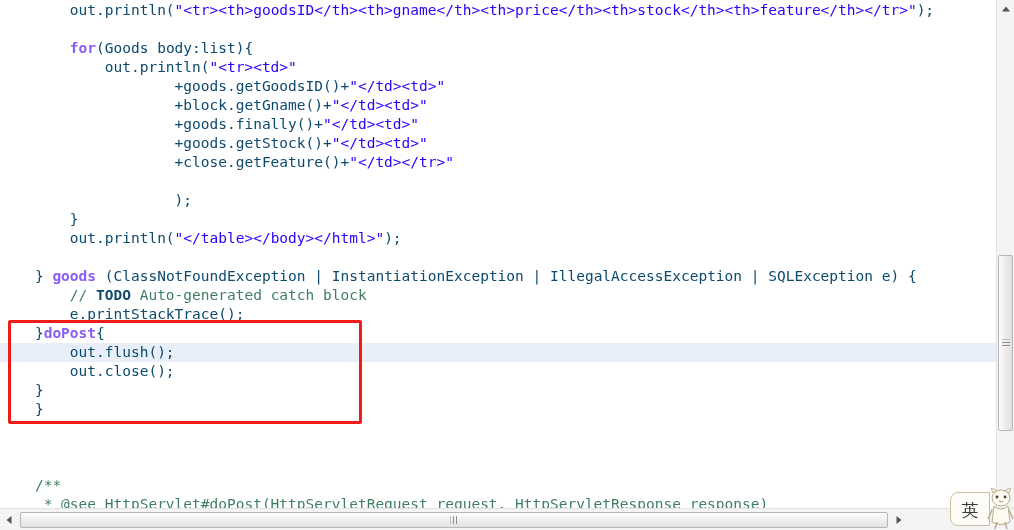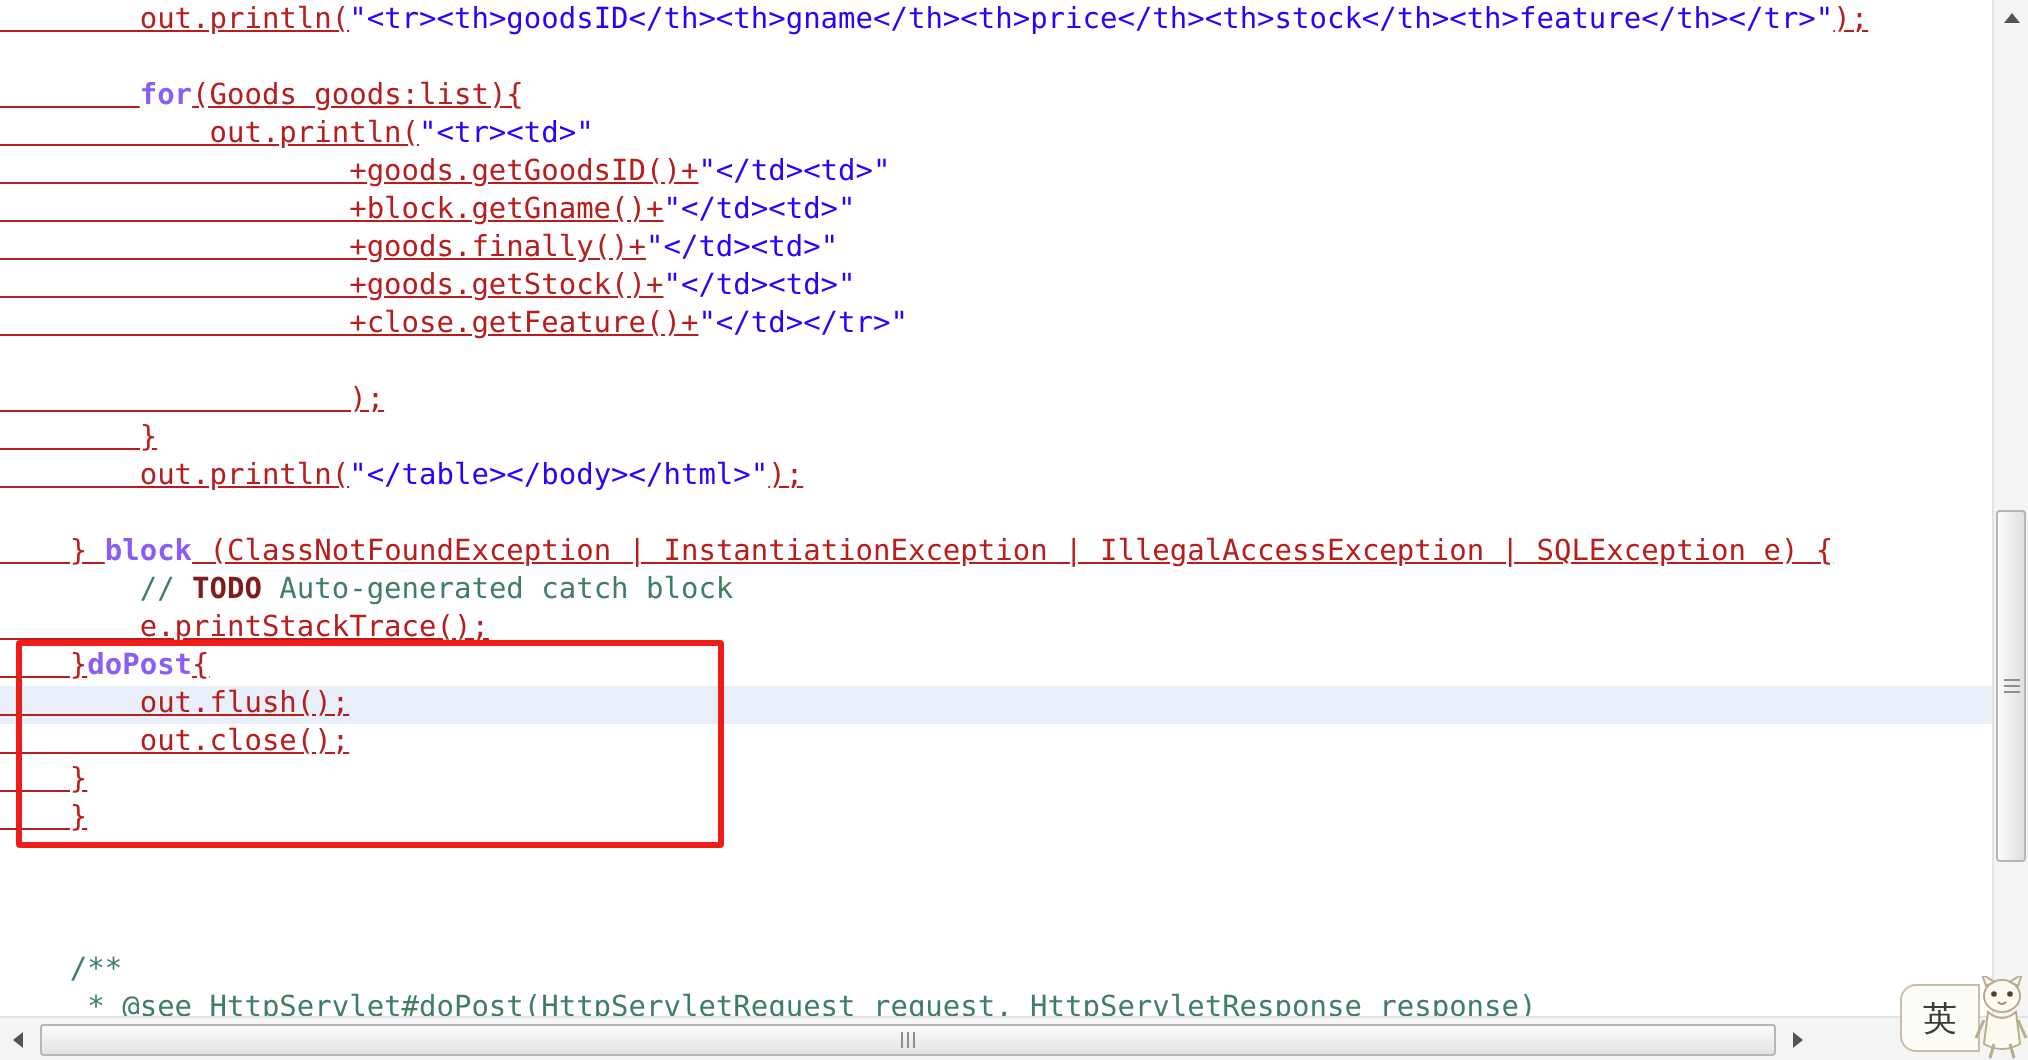--- a/index.html
+++ b/index.html
@@ -59,22 +59,22 @@
   .ln-text {
     position: relative;
     z-index: 2;
     display: inline-block;
   }
 
   
   .kw   { color: #8b5cf6; font-weight: bold; }
   .str  { color: #2a00ff; }
   .cmt  { color: #3f7f5f; }
-  .todo { color: #7f1d1d; font-weight: bold; }
-  .pl   { color: #b91c1c; text-decoration: underline; }
+  .todo { color: #0c4a6e; font-weight: bold; }
+  .pl   { color: #0c4a6e; }
 
   
   #redbox {
     position: absolute;
     left: 8px;
     top: 320px;
     width: 354px;
     height: 104px;
     border: 3px solid #ee1c18;
     border-radius: 2px;
@@ -240,33 +240,33 @@
 </style>
 </head>
 <body>
 
 <div id="app">
 
   <div id="editor">
     <div id="code-layer">
         <div class="line"><span class="ln-text"><span class="pl">        out.println(</span><span class="str">"&lt;tr&gt;&lt;th&gt;goodsID&lt;/th&gt;&lt;th&gt;gname&lt;/th&gt;&lt;th&gt;price&lt;/th&gt;&lt;th&gt;stock&lt;/th&gt;&lt;th&gt;feature&lt;/th&gt;&lt;/tr&gt;"</span><span class="pl">);</span></span></div>
         <div class="line"><span class="ln-text"><span class="pl"></span></span></div>
-        <div class="line"><span class="ln-text"><span class="pl">        </span><span class="kw">for</span><span class="pl">(Goods goods:list){</span></span></div>
+        <div class="line"><span class="ln-text"><span class="pl">        </span><span class="kw">for</span><span class="pl">(Goods body:list){</span></span></div>
         <div class="line"><span class="ln-text"><span class="pl">            out.println(</span><span class="str">"&lt;tr&gt;&lt;td&gt;"</span></span></div>
         <div class="line"><span class="ln-text"><span class="pl">                    +goods.getGoodsID()+</span><span class="str">"&lt;/td&gt;&lt;td&gt;"</span></span></div>
         <div class="line"><span class="ln-text"><span class="pl">                    +block.getGname()+</span><span class="str">"&lt;/td&gt;&lt;td&gt;"</span></span></div>
         <div class="line"><span class="ln-text"><span class="pl">                    +goods.finally()+</span><span class="str">"&lt;/td&gt;&lt;td&gt;"</span></span></div>
         <div class="line"><span class="ln-text"><span class="pl">                    +goods.getStock()+</span><span class="str">"&lt;/td&gt;&lt;td&gt;"</span></span></div>
         <div class="line"><span class="ln-text"><span class="pl">                    +close.getFeature()+</span><span class="str">"&lt;/td&gt;&lt;/tr&gt;"</span></span></div>
         <div class="line"><span class="ln-text"><span class="pl"></span></span></div>
         <div class="line"><span class="ln-text"><span class="pl">                    );</span></span></div>
         <div class="line"><span class="ln-text"><span class="pl">        }</span></span></div>
         <div class="line"><span class="ln-text"><span class="pl">        out.println(</span><span class="str">"&lt;/table&gt;&lt;/body&gt;&lt;/html&gt;"</span><span class="pl">);</span></span></div>
         <div class="line"><span class="ln-text"><span class="pl"></span></span></div>
-        <div class="line"><span class="ln-text"><span class="pl">    } </span><span class="kw">block</span><span class="pl"> (ClassNotFoundException | InstantiationException | IllegalAccessException | SQLException e) {</span></span></div>
+        <div class="line"><span class="ln-text"><span class="pl">    } </span><span class="kw">goods</span><span class="pl"> (ClassNotFoundException | InstantiationException | IllegalAccessException | SQLException e) {</span></span></div>
         <div class="line"><span class="ln-text"><span class="cmt">        // </span><span class="todo">TODO</span><span class="cmt"> Auto-generated catch block</span></span></div>
         <div class="line"><span class="ln-text"><span class="pl">        e.printStackTrace();</span></span></div>
         <div class="line"><span class="ln-text"><span class="pl">    }</span><span class="kw">doPost</span><span class="pl">{</span></span></div>
         <div class="line current"><span class="ln-text"><span class="pl">        out.flush();</span></span></div>
         <div class="line"><span class="ln-text"><span class="pl">        out.close();</span></span></div>
         <div class="line"><span class="ln-text"><span class="pl">    }</span></span></div>
         <div class="line"><span class="ln-text"><span class="pl">    }</span></span></div>
         <div class="line"><span class="ln-text"><span class="pl"></span></span></div>
         <div class="line"><span class="ln-text"><span class="pl"></span></span></div>
         <div class="line"><span class="ln-text"><span class="pl"></span></span></div>

